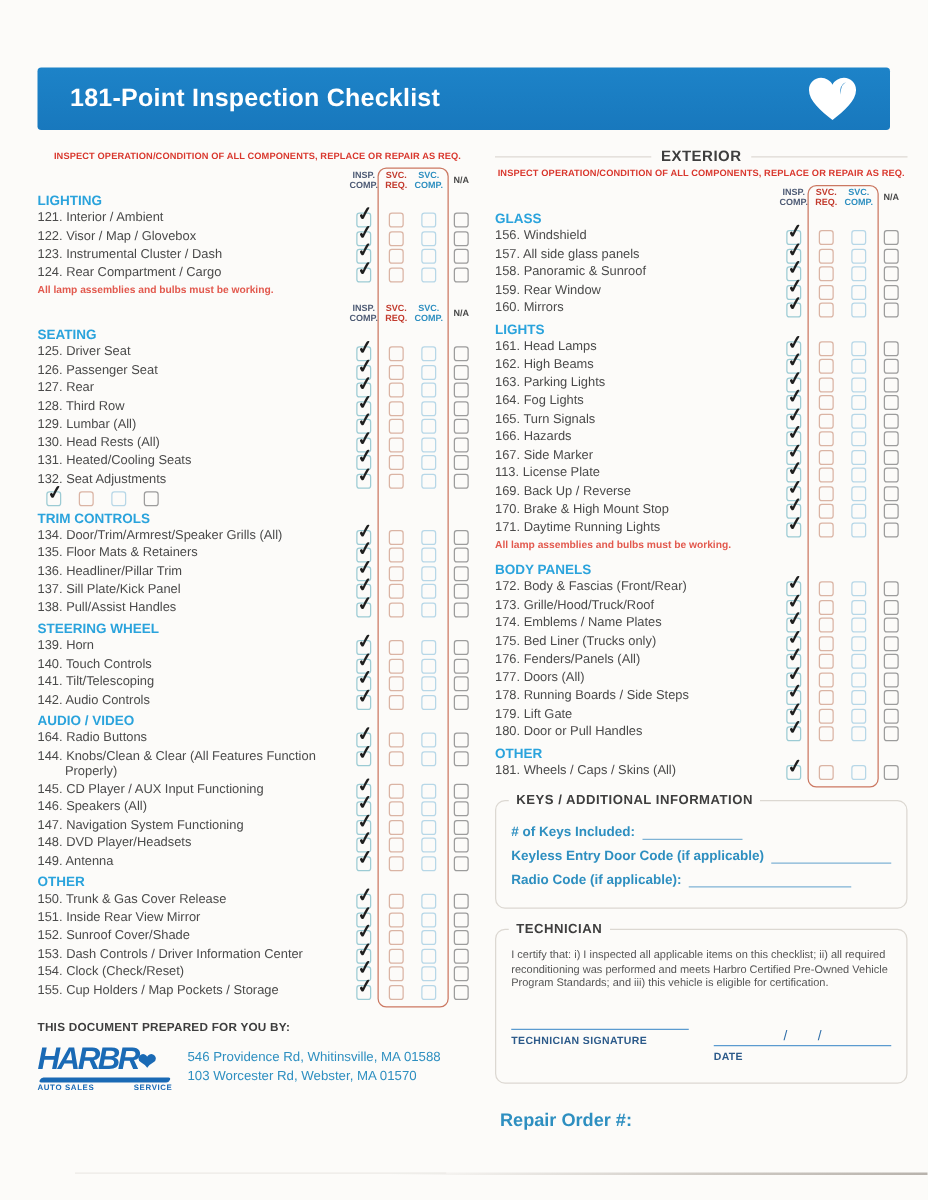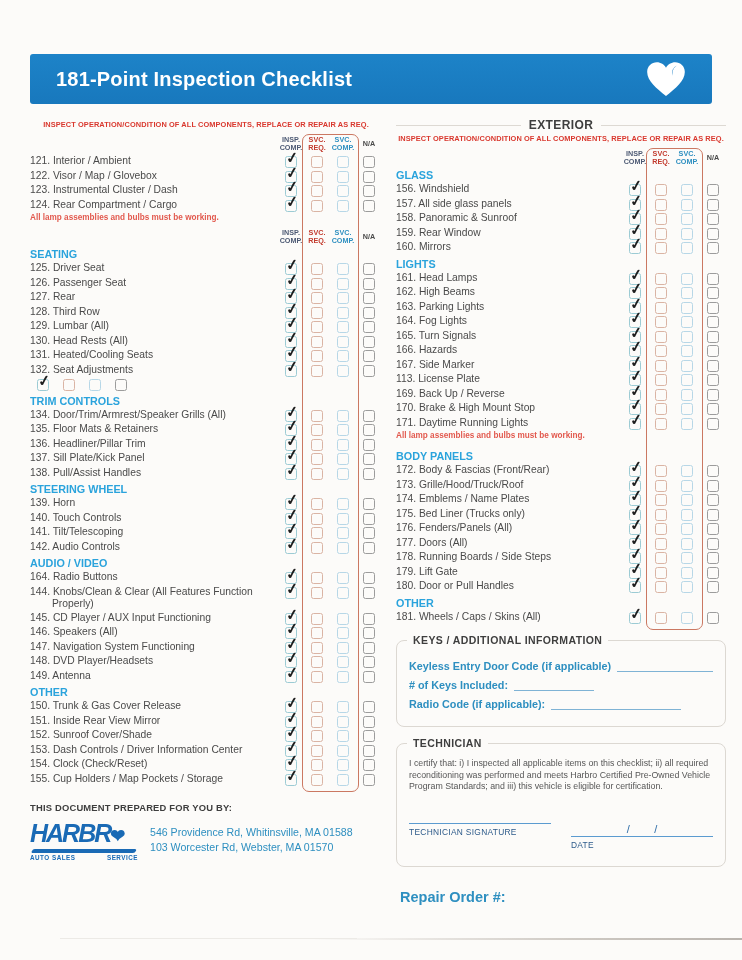--- a/index.html
+++ b/index.html
@@ -75,21 +75,21 @@
   .kf .klabel{font-size:10.8px;font-weight:700;color:#2e8fc0;white-space:nowrap;}
   .kline{border-bottom:1.5px solid #7fb3d5;height:10px;margin-left:6px;}
   .kf1 .kline{width:80px;}
   .kf2 .kline{flex:1;}
   .kf3 .kline{width:130px;}
 
   .cert{font-size:8.8px;color:#565656;line-height:11.5px;margin-top:2px;}
   .sig-row{display:flex;gap:20px;margin-top:30px;}
   .sig{flex:1;}
   .sig .line{border-top:1.5px solid #5b9bd0;}
-  .sig .slabel{font-size:8.4px;font-weight:400;color:#2c5a8a;letter-spacing:.3px;padding-top:3px;}
+  .sig .slabel{font-size:8.4px;font-weight:700;color:#2c5a8a;letter-spacing:.3px;padding-top:3px;}
   .datebox{width:105px;}
   .slashes{font-size:11px;color:#2e6da8;white-space:pre;text-align:center;line-height:13px;}
   .repair{margin-top:22px;font-size:14.5px;font-weight:800;color:#2e8fc0;padding-left:4px;}
 
   
   .footer{margin-top:16px;}
   .prepared{font-size:9.4px;font-weight:800;color:#3e3e3e;letter-spacing:.2px;}
   .logo-row{display:flex;margin-top:8px;gap:12px;align-items:flex-start;}
   .logo{width:108px;flex-shrink:0;}
   .logo-word{font-size:25px;font-weight:900;font-style:italic;color:#1a6ab5;
@@ -131,20 +131,21 @@
             </div>
             <div class="colhead h2">
               <div>SVC.</div>
               <div>COMP.</div>
             </div>
             <div class="colhead h3">
               <div>N/A</div>
               <div></div>
             </div>
           </div>
+          <div class="section-title">LIGHTING</div>
           <div class="row">
             <div class="label">121. Interior / Ambient</div>
             <div class="cells">
               <div class="cell">
                 <div class="box b-insp">
                   <i class="tick">✓</i>
                 </div>
               </div>
               <div class="cell">
                 <div class="box b-req"></div>
@@ -1370,26 +1371,26 @@
               </div>
               <div class="cell">
                 <div class="box b-na"></div>
               </div>
             </div>
           </div>
         </div>
 
       <div class="framed">
         <div class="box-title">KEYS / ADDITIONAL INFORMATION</div>
+        <div class="kf kf1">
+          <span class="klabel"># of Keys Included:</span>
+          <span class="kline"></span>
+        </div>
         <div class="kf kf2">
           <span class="klabel">Keyless Entry Door Code (if applicable)</span>
-          <span class="kline"></span>
-        </div>
-        <div class="kf kf1">
-          <span class="klabel"># of Keys Included:</span>
           <span class="kline"></span>
         </div>
         <div class="kf kf3">
           <span class="klabel">Radio Code (if applicable):</span>
           <span class="kline"></span>
         </div>
       </div>
 
       <div class="framed">
         <div class="box-title">TECHNICIAN</div>

